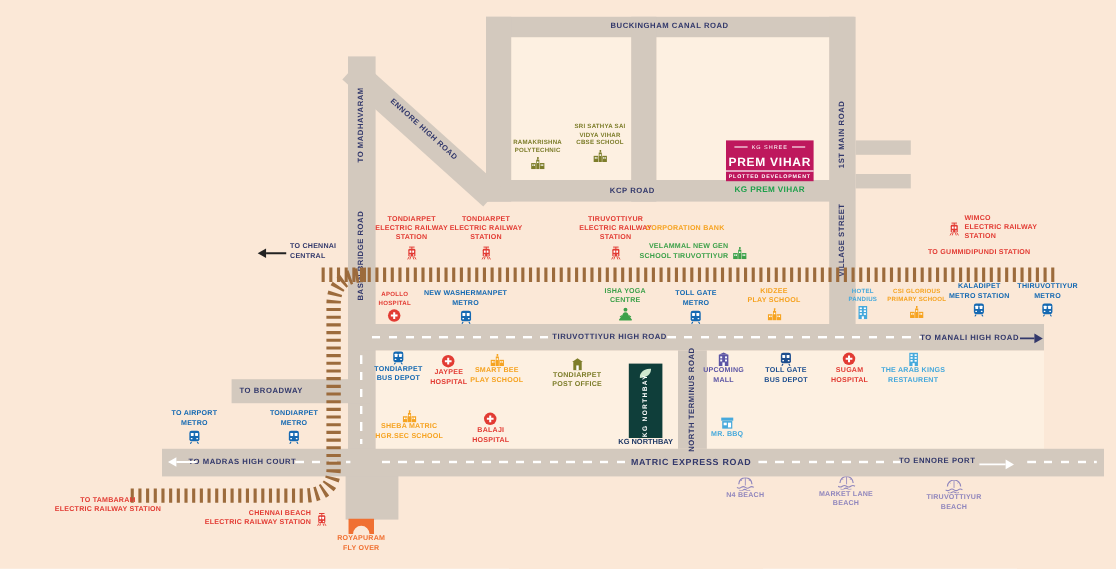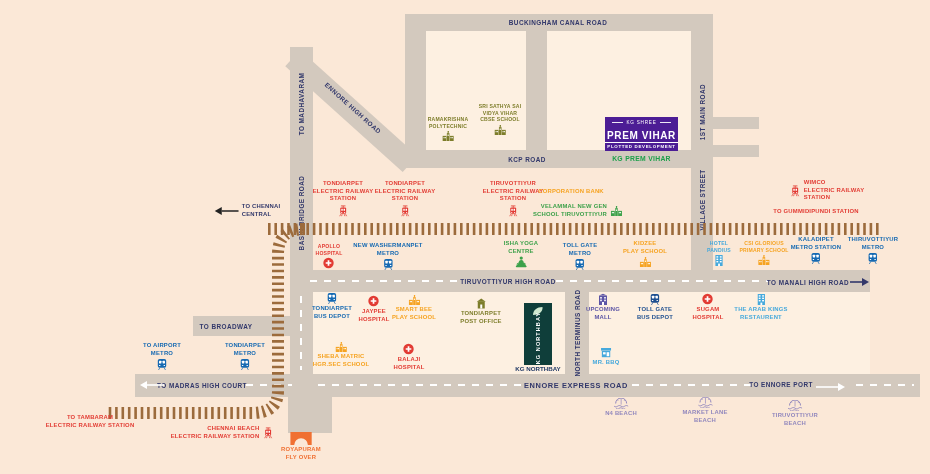--- a/index.html
+++ b/index.html
@@ -18,21 +18,21 @@
   .arrow{position:absolute;z-index:6;transform:translateY(-50%);line-height:0;}
   .poi{position:absolute;z-index:7;display:flex;flex-direction:column;align-items:center;
        gap:1px;transform:translateX(-50%);}
   .poi.hrow{flex-direction:row;gap:3px;align-items:center;}
   .poi .lbl{font-weight:bold;font-size:5.9px;line-height:1.28;letter-spacing:.2px;
             text-align:center;white-space:pre;}
   .poi.small .lbl{font-size:5.1px;}
   .poi.il .lbl{text-align:left;}
   .poi.ir .lbl{text-align:right;}
   .poi .ic{display:block;line-height:0;}
-  .dev-box{position:absolute;left:605px;top:117px;width:73px;height:34px;background:#4c1d95;
+  .dev-box{position:absolute;left:605px;top:117px;width:73px;height:34px;background:#be185d;
            color:#fff;text-align:center;z-index:8;box-sizing:border-box;padding-top:3px;}
   .dev-top{font-size:4.6px;letter-spacing:.8px;display:flex;align-items:center;gap:3px;margin:0 7px;}
   .dev-top::before,.dev-top::after{content:"";flex:1;border-top:1px solid rgba(255,255,255,.9);}
   .dev-name{font-size:10px;font-weight:bold;letter-spacing:.6px;line-height:1.1;display:inline-block;
             border-bottom:1px solid #fff;padding:0 2px 1px;}
   .dev-sub{font-size:4.4px;font-weight:bold;letter-spacing:.7px;margin-top:1px;}
   .dev-caption{position:absolute;left:605px;top:155px;width:73px;text-align:center;color:#1ea04b;
                font-weight:bold;font-size:6.8px;z-index:8;letter-spacing:.3px;}
   .nb-box{position:absolute;left:524px;top:303px;width:28px;height:62px;background:#0f3e3a;z-index:8;}
   .nb-leaf{position:absolute;top:4px;left:50%;transform:translateX(-50%);}
@@ -88,21 +88,21 @@
     <div class="rlabel" style="left: 527px; top: 159px; color: rgb(50, 56, 107);">KCP ROAD</div>
     <div class="rlabel" style="left: 301px; top: 104px; color: rgb(50, 56, 107); transform: translate(-50%, -50%) rotate(-90deg);">TO MADHAVARAM</div>
     <div class="rlabel" style="left: 353px; top: 108px; color: rgb(50, 56, 107); transform: translate(-50%, -50%) rotate(42deg);">ENNORE HIGH ROAD</div>
     <div class="rlabel" style="left: 702px; top: 112px; color: rgb(50, 56, 107); transform: translate(-50%, -50%) rotate(-90deg);">1ST MAIN ROAD</div>
     <div class="rlabel" style="left: 702px; top: 200px; color: rgb(50, 56, 107); transform: translate(-50%, -50%) rotate(-90deg);">VILLAGE STREET</div>
     <div class="rlabel" style="left: 301px; top: 213px; color: rgb(50, 56, 107); transform: translate(-50%, -50%) rotate(-90deg);">BASIN BRIDGE ROAD</div>
     <div class="rlabel" style="left: 508px; top: 281px; color: rgb(50, 56, 107);">TIRUVOTTIYUR HIGH ROAD</div>
     <div class="rlabel" style="left: 808px; top: 282px; color: rgb(50, 56, 107);">TO MANALI HIGH ROAD</div>
     <div class="rlabel" style="left: 226px; top: 326px; color: rgb(50, 56, 107);">TO BROADWAY</div>
     <div class="rlabel" style="left: 202px; top: 385px; color: rgb(50, 56, 107);">TO MADRAS HIGH COURT</div>
-    <div class="rlabel big" style="left: 576px; top: 385px; color: rgb(50, 56, 107);">ENNORE EXPRESS ROAD</div>
+    <div class="rlabel big" style="left: 576px; top: 385px; color: rgb(50, 56, 107);">MATRIC EXPRESS ROAD</div>
     <div class="rlabel" style="left: 781px; top: 384px; color: rgb(50, 56, 107);">TO ENNORE PORT</div>
     <div class="rlabel" style="left: 577px; top: 333px; color: rgb(50, 56, 107); transform: translate(-50%, -50%) rotate(-90deg);">NORTH TERMINUS ROAD</div>
     <svg class="rails" width="930" height="474">
       <path d="M268 229 H879" fill="none" stroke="#9c6b3c" stroke-width="12" stroke-dasharray="2.6 3.8"></path>
       <path d="M305 229 Q278 229 278 254 L278 391 Q278 413 252 413 L108 413" fill="none" stroke="#9c6b3c" stroke-width="12" stroke-dasharray="2.6 3.8"></path>
     </svg>
     <div class="arrow" style="left: 850px; top: 282px;"><svg width="20" height="10">
         <line x1="0" y1="5" x2="12" y2="5" stroke="#32386b" stroke-width="1.6"></line>
         <polygon points="12,1 19,5 12,9" fill="#32386b"></polygon>
       </svg></div>

